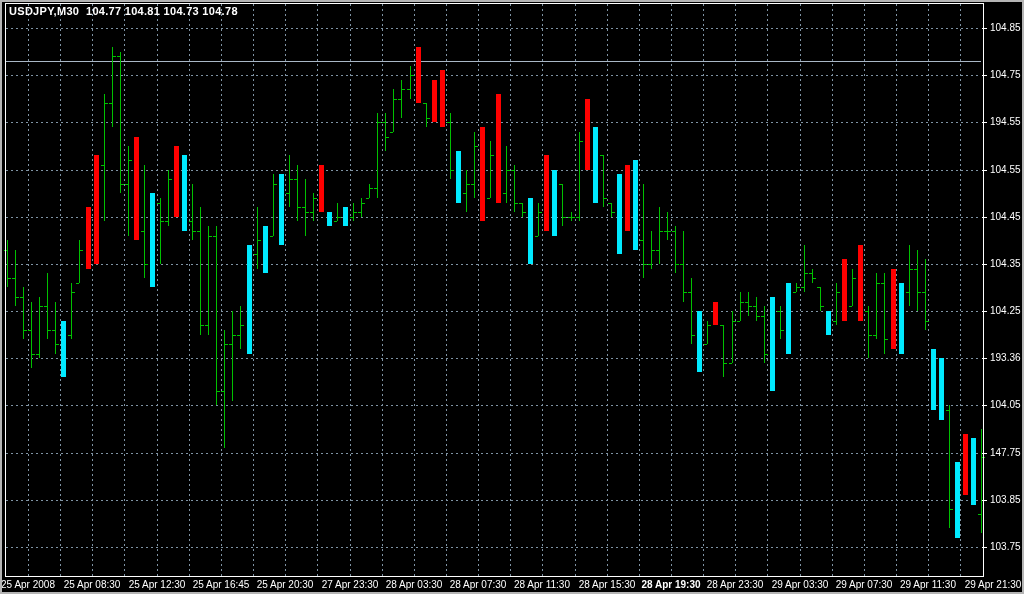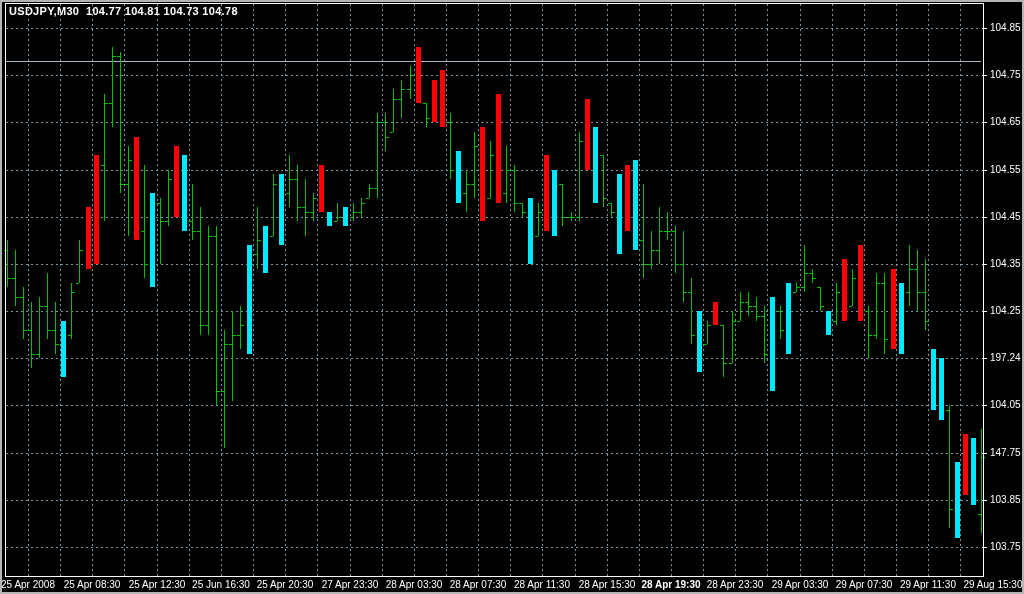--- a/index.html
+++ b/index.html
@@ -387,53 +387,53 @@
       <div class="tick" style="left: 982px; top: 457px; background: rgb(0, 192, 0);"></div>
     </div>
   <div id="frame" style="left: 5px; top: 3px; width: 977px; height: 572px;"></div>
   <div id="title">USDJPY,M30  104.77 104.81 104.73 104.78</div>
   <div id="price-axis">
       <div class="ptick" style="top: 28px;"></div>
       <div class="plabel" style="top: 22px;">104.85</div>
       <div class="ptick" style="top: 75px;"></div>
       <div class="plabel" style="top: 69px;">104.75</div>
       <div class="ptick" style="top: 122px;"></div>
-      <div class="plabel" style="top: 116px;">104.65</div>
+      <div class="plabel" style="top: 116px;">194.55</div>
       <div class="ptick" style="top: 170px;"></div>
       <div class="plabel" style="top: 164px;">104.55</div>
       <div class="ptick" style="top: 217px;"></div>
       <div class="plabel" style="top: 211px;">104.45</div>
       <div class="ptick" style="top: 264px;"></div>
       <div class="plabel" style="top: 258px;">104.35</div>
       <div class="ptick" style="top: 311px;"></div>
       <div class="plabel" style="top: 305px;">104.25</div>
       <div class="ptick" style="top: 358px;"></div>
-      <div class="plabel" style="top: 352px;">197.24</div>
+      <div class="plabel" style="top: 352px;">193.36</div>
       <div class="ptick" style="top: 405px;"></div>
       <div class="plabel" style="top: 399px;">104.05</div>
       <div class="ptick" style="top: 453px;"></div>
       <div class="plabel" style="top: 447px;">147.75</div>
       <div class="ptick" style="top: 500px;"></div>
       <div class="plabel" style="top: 494px;">103.85</div>
       <div class="ptick" style="top: 547px;"></div>
       <div class="plabel" style="top: 541px;">103.75</div>
       <div class="" id="price-tag" style="top: 54px;">104.78</div>
     </div>
   <div id="time-axis">
       <div class="tlabel" style="left: 28px;">25 Apr 2008</div>
       <div class="tlabel" style="left: 92px;">25 Apr 08:30</div>
       <div class="tlabel" style="left: 157px;">25 Apr 12:30</div>
-      <div class="tlabel" style="left: 221px;">25 Jun 16:30</div>
+      <div class="tlabel" style="left: 221px;">25 Apr 16:45</div>
       <div class="tlabel" style="left: 285px;">25 Apr 20:30</div>
       <div class="tlabel" style="left: 350px;">27 Apr 23:30</div>
       <div class="tlabel" style="left: 414px;">28 Apr 03:30</div>
       <div class="tlabel" style="left: 478px;">28 Apr 07:30</div>
       <div class="tlabel" style="left: 542px; text-align: right;">28 Apr 11:30</div>
       <div class="tlabel" style="left: 607px;">28 Apr 15:30</div>
       <div class="tlabel" style="left: 671px; font-weight: bold;">28 Apr 19:30</div>
       <div class="tlabel" style="left: 735px;">28 Apr 23:30</div>
       <div class="tlabel" style="left: 800px;">29 Apr 03:30</div>
       <div class="tlabel" style="left: 864px;">29 Apr 07:30</div>
       <div class="tlabel" style="left: 928px;">29 Apr 11:30</div>
-      <div class="tlabel" style="left: 993px;">29 Aug 15:30</div>
+      <div class="tlabel" style="left: 993px;">29 Apr 21:30</div>
     </div>
   <div id="outer-border"></div>
 </div>
 
 </body></html>

